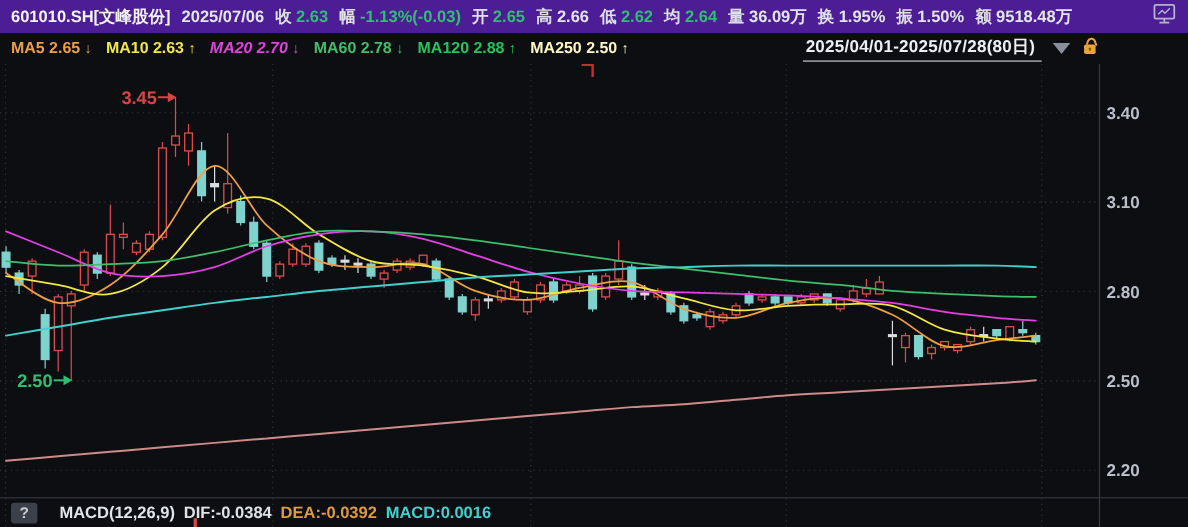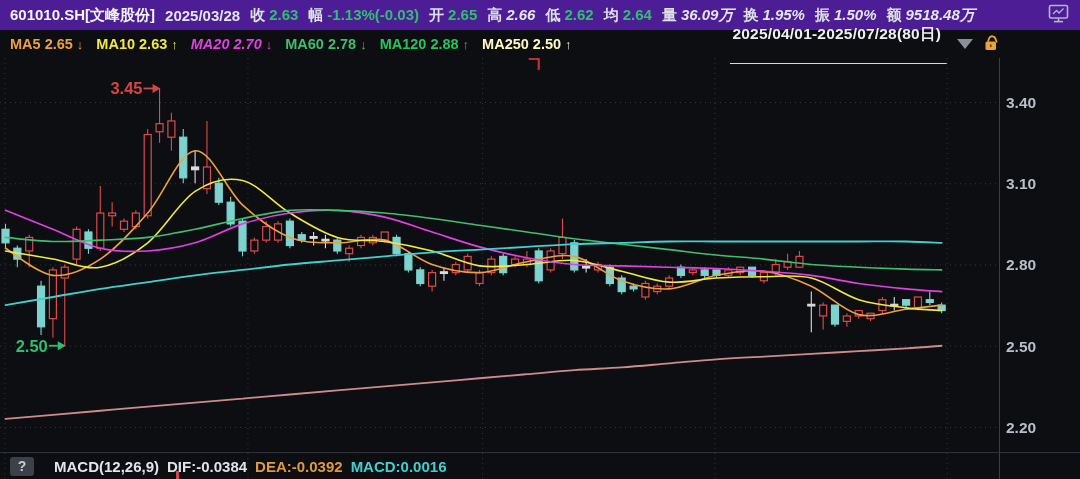--- a/index.html
+++ b/index.html
@@ -15,34 +15,34 @@
     display:flex;align-items:center;padding:0 10px;box-sizing:border-box;
     gap:10px;font-size:15px;font-weight:700;color:#e2e6ec;white-space:nowrap;
     background:#4c1d95;
   }
   .row1 .sym{color:#f2f4f7;}
   .row1 .dt{color:#e2e6ec;}
   .qf{display:flex;align-items:baseline;gap:4px;}
   .qf .lbl{color:#dde1e7;font-weight:700;}
   .qf .val{font-weight:700;}
   .val-green{color:#2fbf71;}
-  .val-white{color:#e2e6ec;font-style:italic;}
+  .val-white{color:#e2e6ec;}
   .screen-ico{margin-left:auto;flex:0 0 auto;opacity:.85;}
   
   .row2{
     position:absolute;top:30px;left:0;width:1080px;height:28px;
     display:flex;align-items:center;padding:0 10px;box-sizing:border-box;
     gap:13px;font-size:14.5px;font-weight:700;white-space:nowrap;
   }
   .ma-item{display:flex;align-items:baseline;gap:4px;}
   .ma-item .arr{font-size:13px;}
   .range-wrap{margin-left:auto;display:flex;align-items:center;gap:10px;padding-right:70px;}
   .range-label{
     color:#eceff3;font-size:15.5px;font-weight:700;
-    border-bottom:1.5px solid #d6dae0;padding:0 6px 18px 2px;letter-spacing:.2px;
+    border-bottom:1.5px solid #d6dae0;padding:0 6px 2px 2px;letter-spacing:.2px;
   }
   .tri-down{
     width:0;height:0;border-left:8px solid transparent;border-right:8px solid transparent;
     border-top:10px solid #8a8f99;
   }
   
   .chart{position:absolute;top:58px;left:0;width:976px;height:421px;}
   
   .footer{
     position:absolute;left:0;top:452px;width:1080px;height:27px;
@@ -60,21 +60,21 @@
   .macdv{color:#41d0cd;}
   .macd-tick{position:absolute;left:176px;top:18px;width:3px;height:9px;background:#d84545;}
 </style>
 </head>
 <body>
 
 <div class="app">
 
   <div class="row1">
     <span class="sym">601010.SH[文峰股份]</span>
-    <span class="dt">2025/03/28</span>
+    <span class="dt">2025/07/06</span>
     <span id="quote-fields" style="display:flex;gap:10px;">
         <span class="qf">
           <span class="lbl">收</span>
           <span class="val val-green">2.63</span>
         </span>
         <span class="qf">
           <span class="lbl">幅</span>
           <span class="val val-green">-1.13%(-0.03)</span>
         </span>
         <span class="qf">

